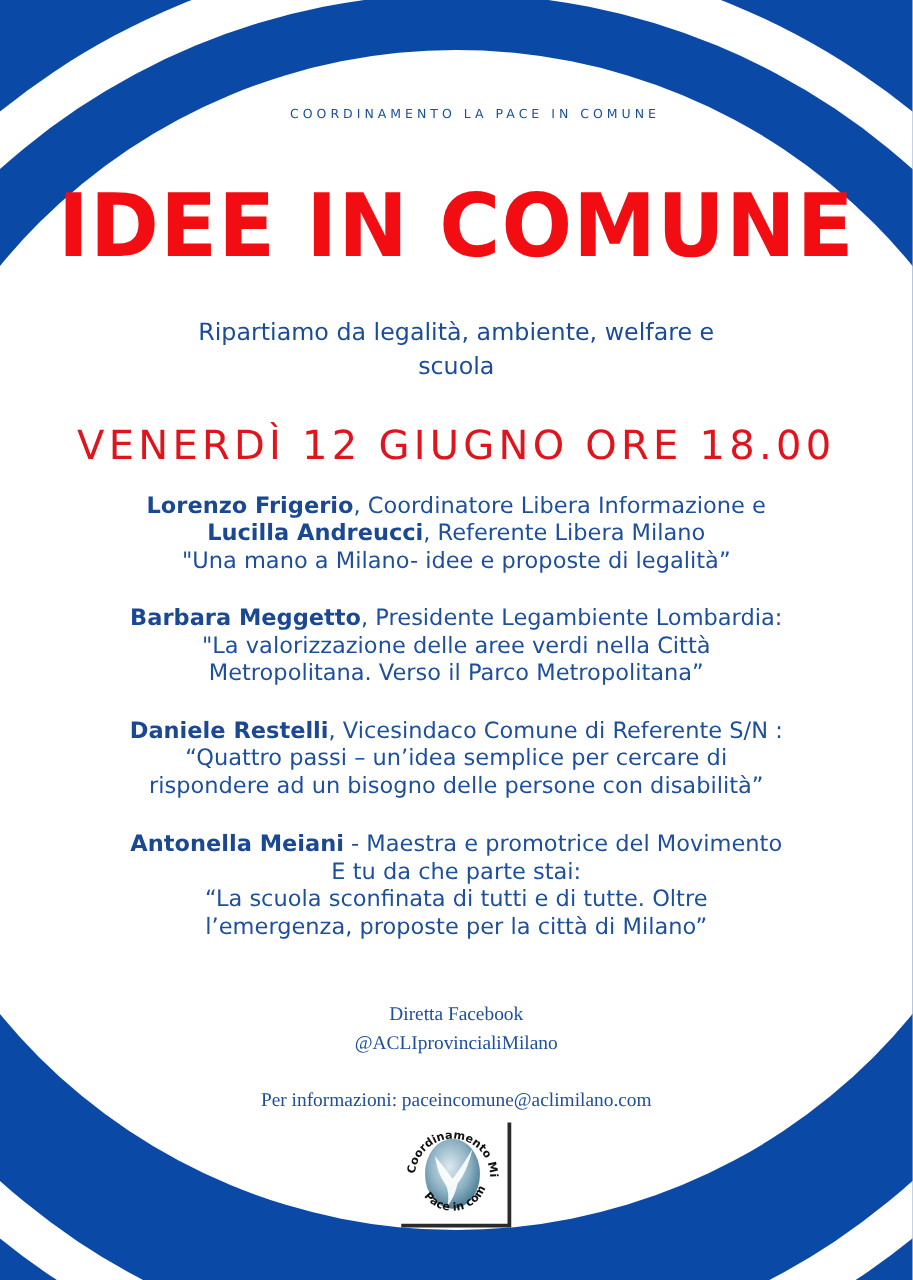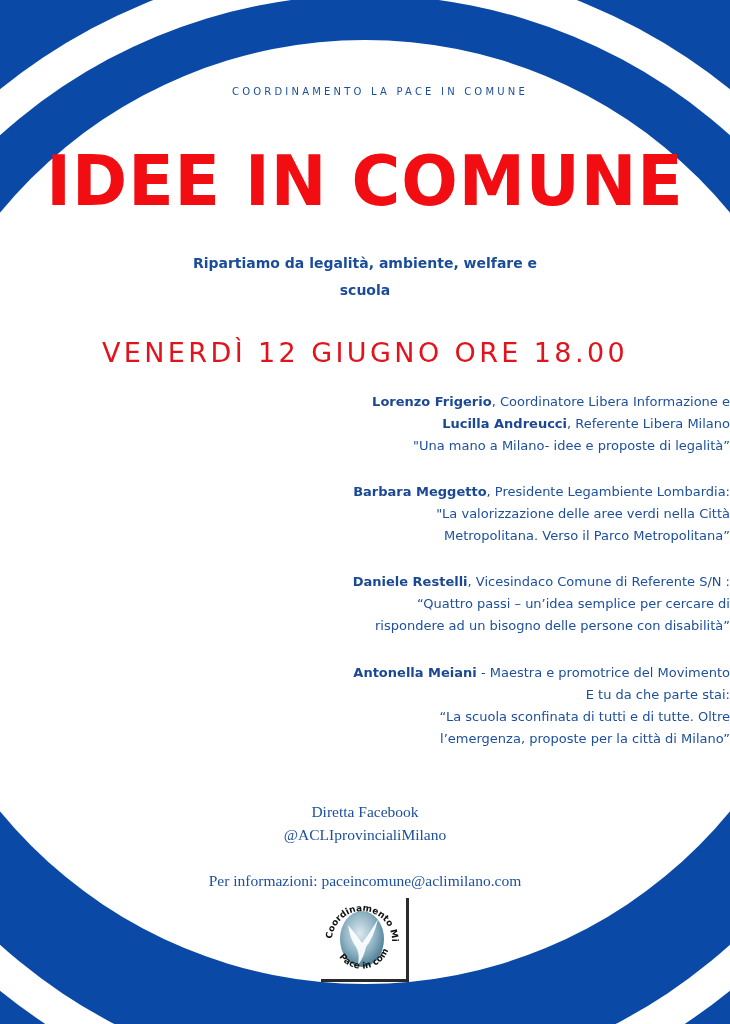--- a/index.html
+++ b/index.html
@@ -5,25 +5,25 @@
   html, body { margin: 0; padding: 0; }
   body { width: 730px; height: 1024px; overflow: hidden; position: relative; background: #0a4aa6; font-family: "DejaVu Sans", sans-serif; }
   .ring { position: absolute; border-radius: 50%; }
   #ring-white-outer { width: 1160px; height: 1160px; left: -215px; top: -40px; background: #ffffff; }
   #ring-blue { width: 1090px; height: 1090px; left: -180px; top: -5px; background: #0a4aa6; }
   #ring-inner { width: 944px; height: 944px; left: -107px; top: 40px; background: #ffffff; }
   .content { position: absolute; left: 0; top: 0; width: 730px; height: 1024px; }
   .line { position: absolute; left: 0; width: 730px; text-align: center; white-space: nowrap; }
   #org-line { top: 86px; font-size: 10px; letter-spacing: 3.2px; color: #1b4f9c; padding-left: 15px; }
   #main-title { top: 140px; font-size: 70px; font-weight: bold; color: #f20d12; letter-spacing: 1px; transform: scaleX(0.95); font-family: "DejaVu Sans", sans-serif; }
-  .subtitle { font-size: 14px; font-weight: bold; color: #1a4c9a; }
+  .subtitle { font-size: 19px; font-weight: normal; color: #1a4c9a; }
   #subtitle-1 { top: 255px; }
   #subtitle-2 { top: 282px; }
-  #event-date { top: 337px; font-size: 27px; color: #e0141c; letter-spacing: 3.4px; }
-  .speaker-line { font-size: 13px; color: #1d4f9c; text-align: right; }
+  #event-date { top: 337px; font-size: 32px; color: #e0141c; letter-spacing: 3.4px; }
+  .speaker-line { font-size: 18px; color: #1d4f9c; }
   .speaker-line b { font-weight: bold; color: #1a4893; }
   .info { font-size: 15.5px; color: #1d4f9c; font-family: Liberation Serif, serif; }
   #logo { position: absolute; left: 318px; top: 895px; width: 88px; height: 84px; background: #fff; box-shadow: 3px 3px 0 #2a2a2a; }
   #logo svg { width: 88px; height: 84px; display: block; }
 </style>
 </head>
 <body>
 
 <div class="ring" id="ring-white-outer"></div>
 <div class="ring" id="ring-blue"></div>

